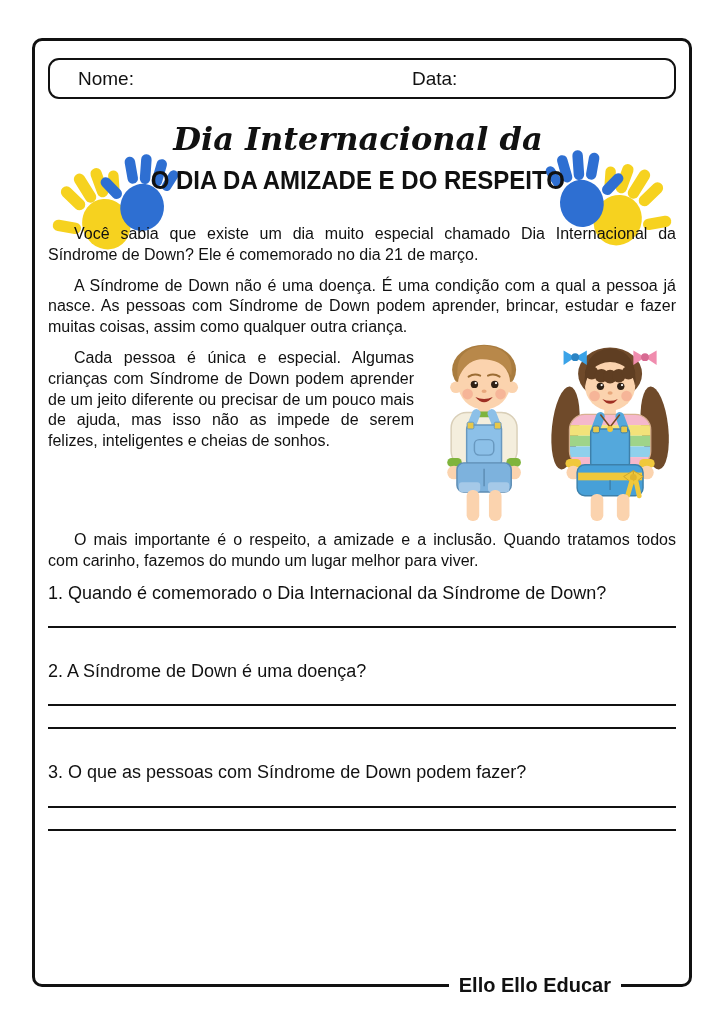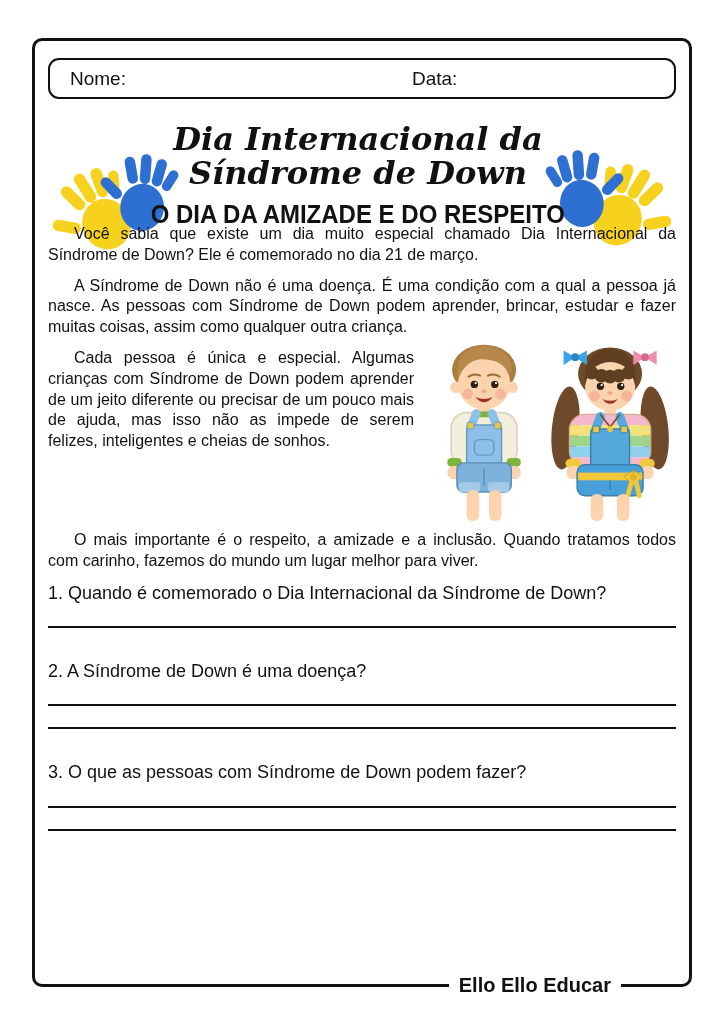--- a/index.html
+++ b/index.html
@@ -5,21 +5,21 @@
   * { margin:0; padding:0; box-sizing:border-box; }
   html,body { width:724px; height:1024px; background:#ffffff; overflow:hidden;
               font-family:"Liberation Sans", sans-serif; color:#111; }
   .page { position:absolute; left:32px; top:38px; width:660px; height:949px;
           border:3px solid #111; border-radius:10px; background:#fff; }
 
   
   .namebox { position:absolute; left:13px; right:13px; top:17px; height:41px;
              border:2.5px solid #111; border-radius:11px; display:flex; align-items:center;
              font-size:19px; }
-  .namebox .nome { margin-left:20px; }
+  .namebox .nome { margin-left:28px; }
   .namebox .data { position:absolute; left:58%; }
 
   
   .header { position:absolute; top:60px; left:0; right:8px; height:165px;text-decoration:underline; }
   .hand { position:absolute; width:152px; height:142px; }
   .hand-left  { left:10px; top:20px; }
   .hand-right { right:2px; top:16px; transform:scaleX(-1); }
   .titles { position:absolute; left:0; right:0; top:22px; display:flex;
             flex-direction:column; align-items:center; }
   .title-script { font-family:"DejaVu Serif", serif; font-style:italic; font-weight:bold;
@@ -77,21 +77,20 @@
       <use href="#hand" fill="#2e6fd2" transform="translate(104,76) rotate(8) scale(0.92)"></use>
     </svg>
 
     <svg class="hand hand-right" viewBox="0 0 160 145">
       <use href="#hand" fill="#f6d21f" transform="translate(58,94) rotate(-28)"></use>
       <use href="#hand" fill="#2e6fd2" transform="translate(104,76) rotate(8) scale(0.92)"></use>
     </svg>
 
     <div class="titles">
       <div class="title-script">Dia Internacional da</div>
-      <div class="title-script">Síndrome de Down</div>
       <div class="subtitle">O DIA DA AMIZADE E DO RESPEITO</div>
     </div>
   </div>
 
   <div class="content">
     <p class="para">Você sabia que existe um dia muito especial chamado Dia Internacional da Síndrome de Down? Ele é comemorado no dia 21 de março.</p>
     <p class="para">A Síndrome de Down não é uma doença. É uma condição com a qual a pessoa já nasce. As pessoas com Síndrome de Down podem aprender, brincar, estudar e fazer muitas coisas, assim como qualquer outra criança.</p>
 
     <svg class="kids" viewBox="0 0 260 200">
 

